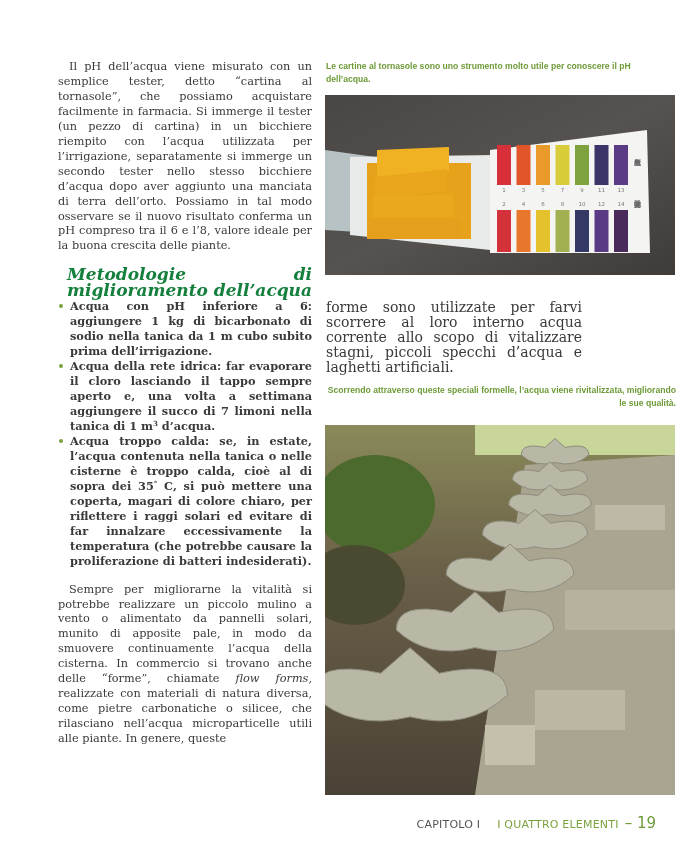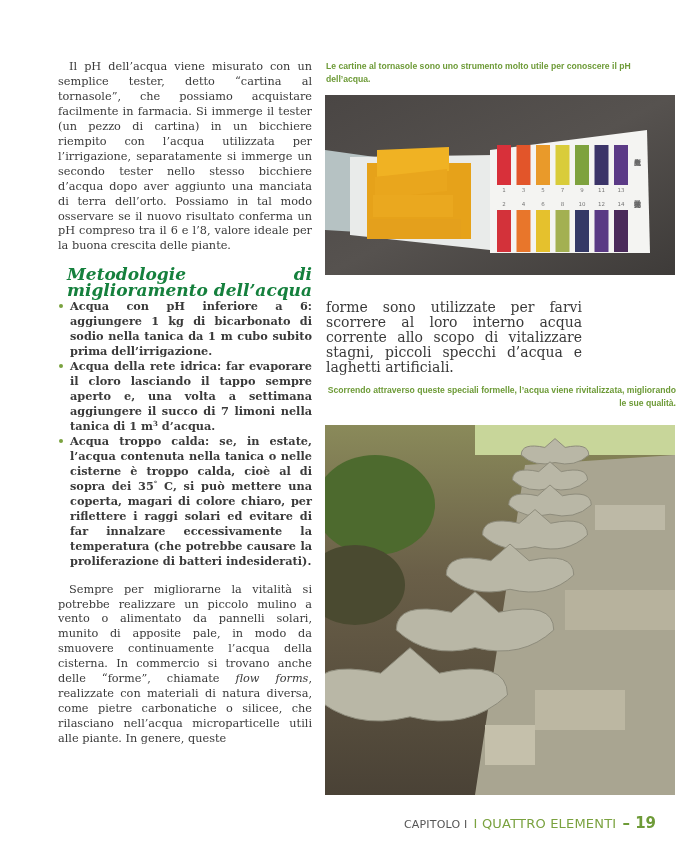--- a/index.html
+++ b/index.html
@@ -16,22 +16,22 @@
     ul.bullets li .dot { position: absolute; left: 1px; top: 5px; width: 4px; height: 4px; border-radius: 50%; background: #7aa23f; }
     sup { font-size: 7px; line-height: 0; vertical-align: 4px; }
     .col-right-text { position: absolute; left: 326px; top: 300px; width: 256px;
                       font-size: 14px; line-height: 14.95px; text-align: justify; color: #3a3a3a; }
     .caption { position: absolute; left: 326px; font-family: Liberation Sans, sans-serif;
                font-weight: bold; font-size: 8.6px; line-height: 12.5px; color: #6e9b38; width: 350px; }
     .photo { position: absolute; left: 325px; background: #444; overflow: hidden; }
     .footer { position: absolute; right: 36px; top: 814px; font-family: "DejaVu Sans", "Liberation Sans", sans-serif;
               color: #555; display: flex; align-items: baseline; gap: 6px; }
     .footer .chap { font-size: 11px; letter-spacing: 0.2px; }
-    .footer .book { font-size: 13px; color: #7aa23f; letter-spacing: 0.2px; }
-    .footer .num { font-size: 15px; color: #6e9b38; font-weight: bold; }
+    .footer .book { font-size: 11px; color: #7aa23f; letter-spacing: 0.2px; margin-left: 11px; }
+    .footer .num { font-size: 15px; color: #6e9b38; }
   </style>
 </head>
 <body>
 
 <div class="col-left">
   <p>Il pH dell’acqua viene misurato con un sempli­ce tester, detto “cartina al tornasole”, che possia­mo acquistare facilmente in farmacia. Si immer­ge il tester (un pezzo di cartina) in un bicchiere riempito con l’acqua utilizzata per l’irrigazione, separatamente si immerge un secondo tester nello stesso bicchiere d’acqua dopo aver aggiun­to una manciata di terra dell’orto. Possiamo in tal modo osservare se il nuovo risultato conferma un pH compreso tra il 6 e l’8, valore ideale per la buona crescita delle piante.</p>
 
   <div class="section-title">Metodologie di miglioramento dell’acqua</div>
 
   <ul class="bullets">

